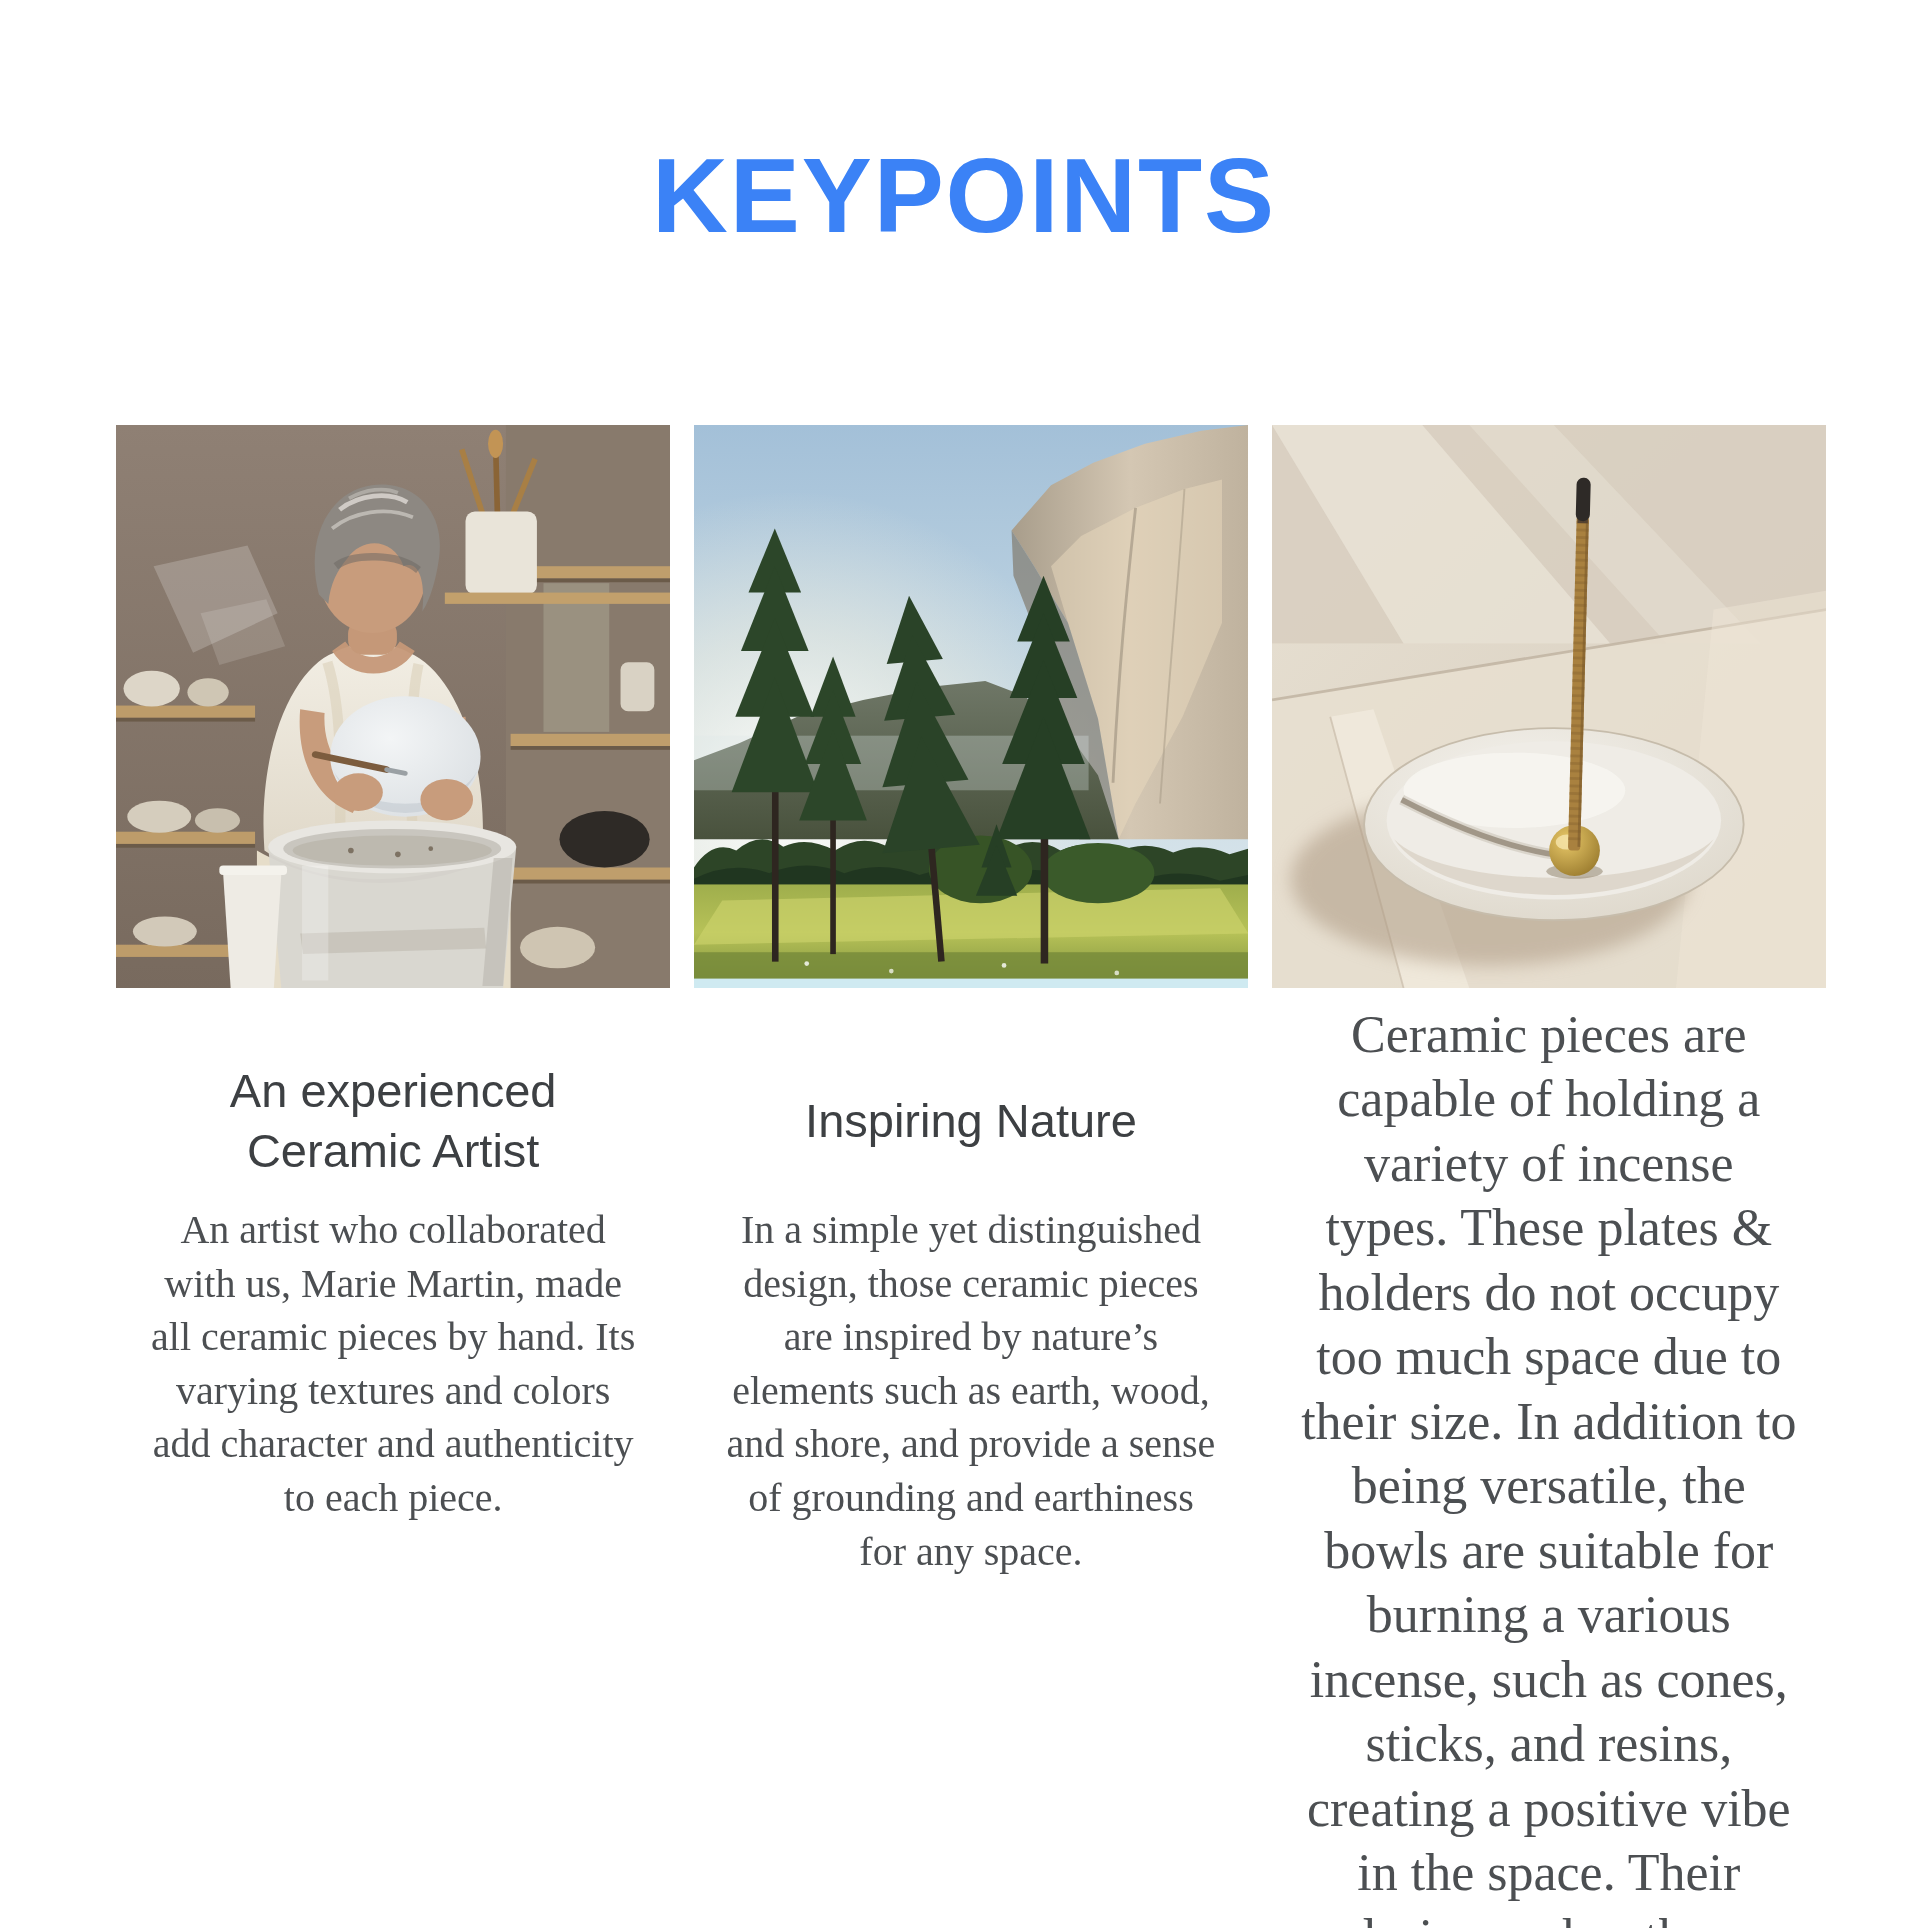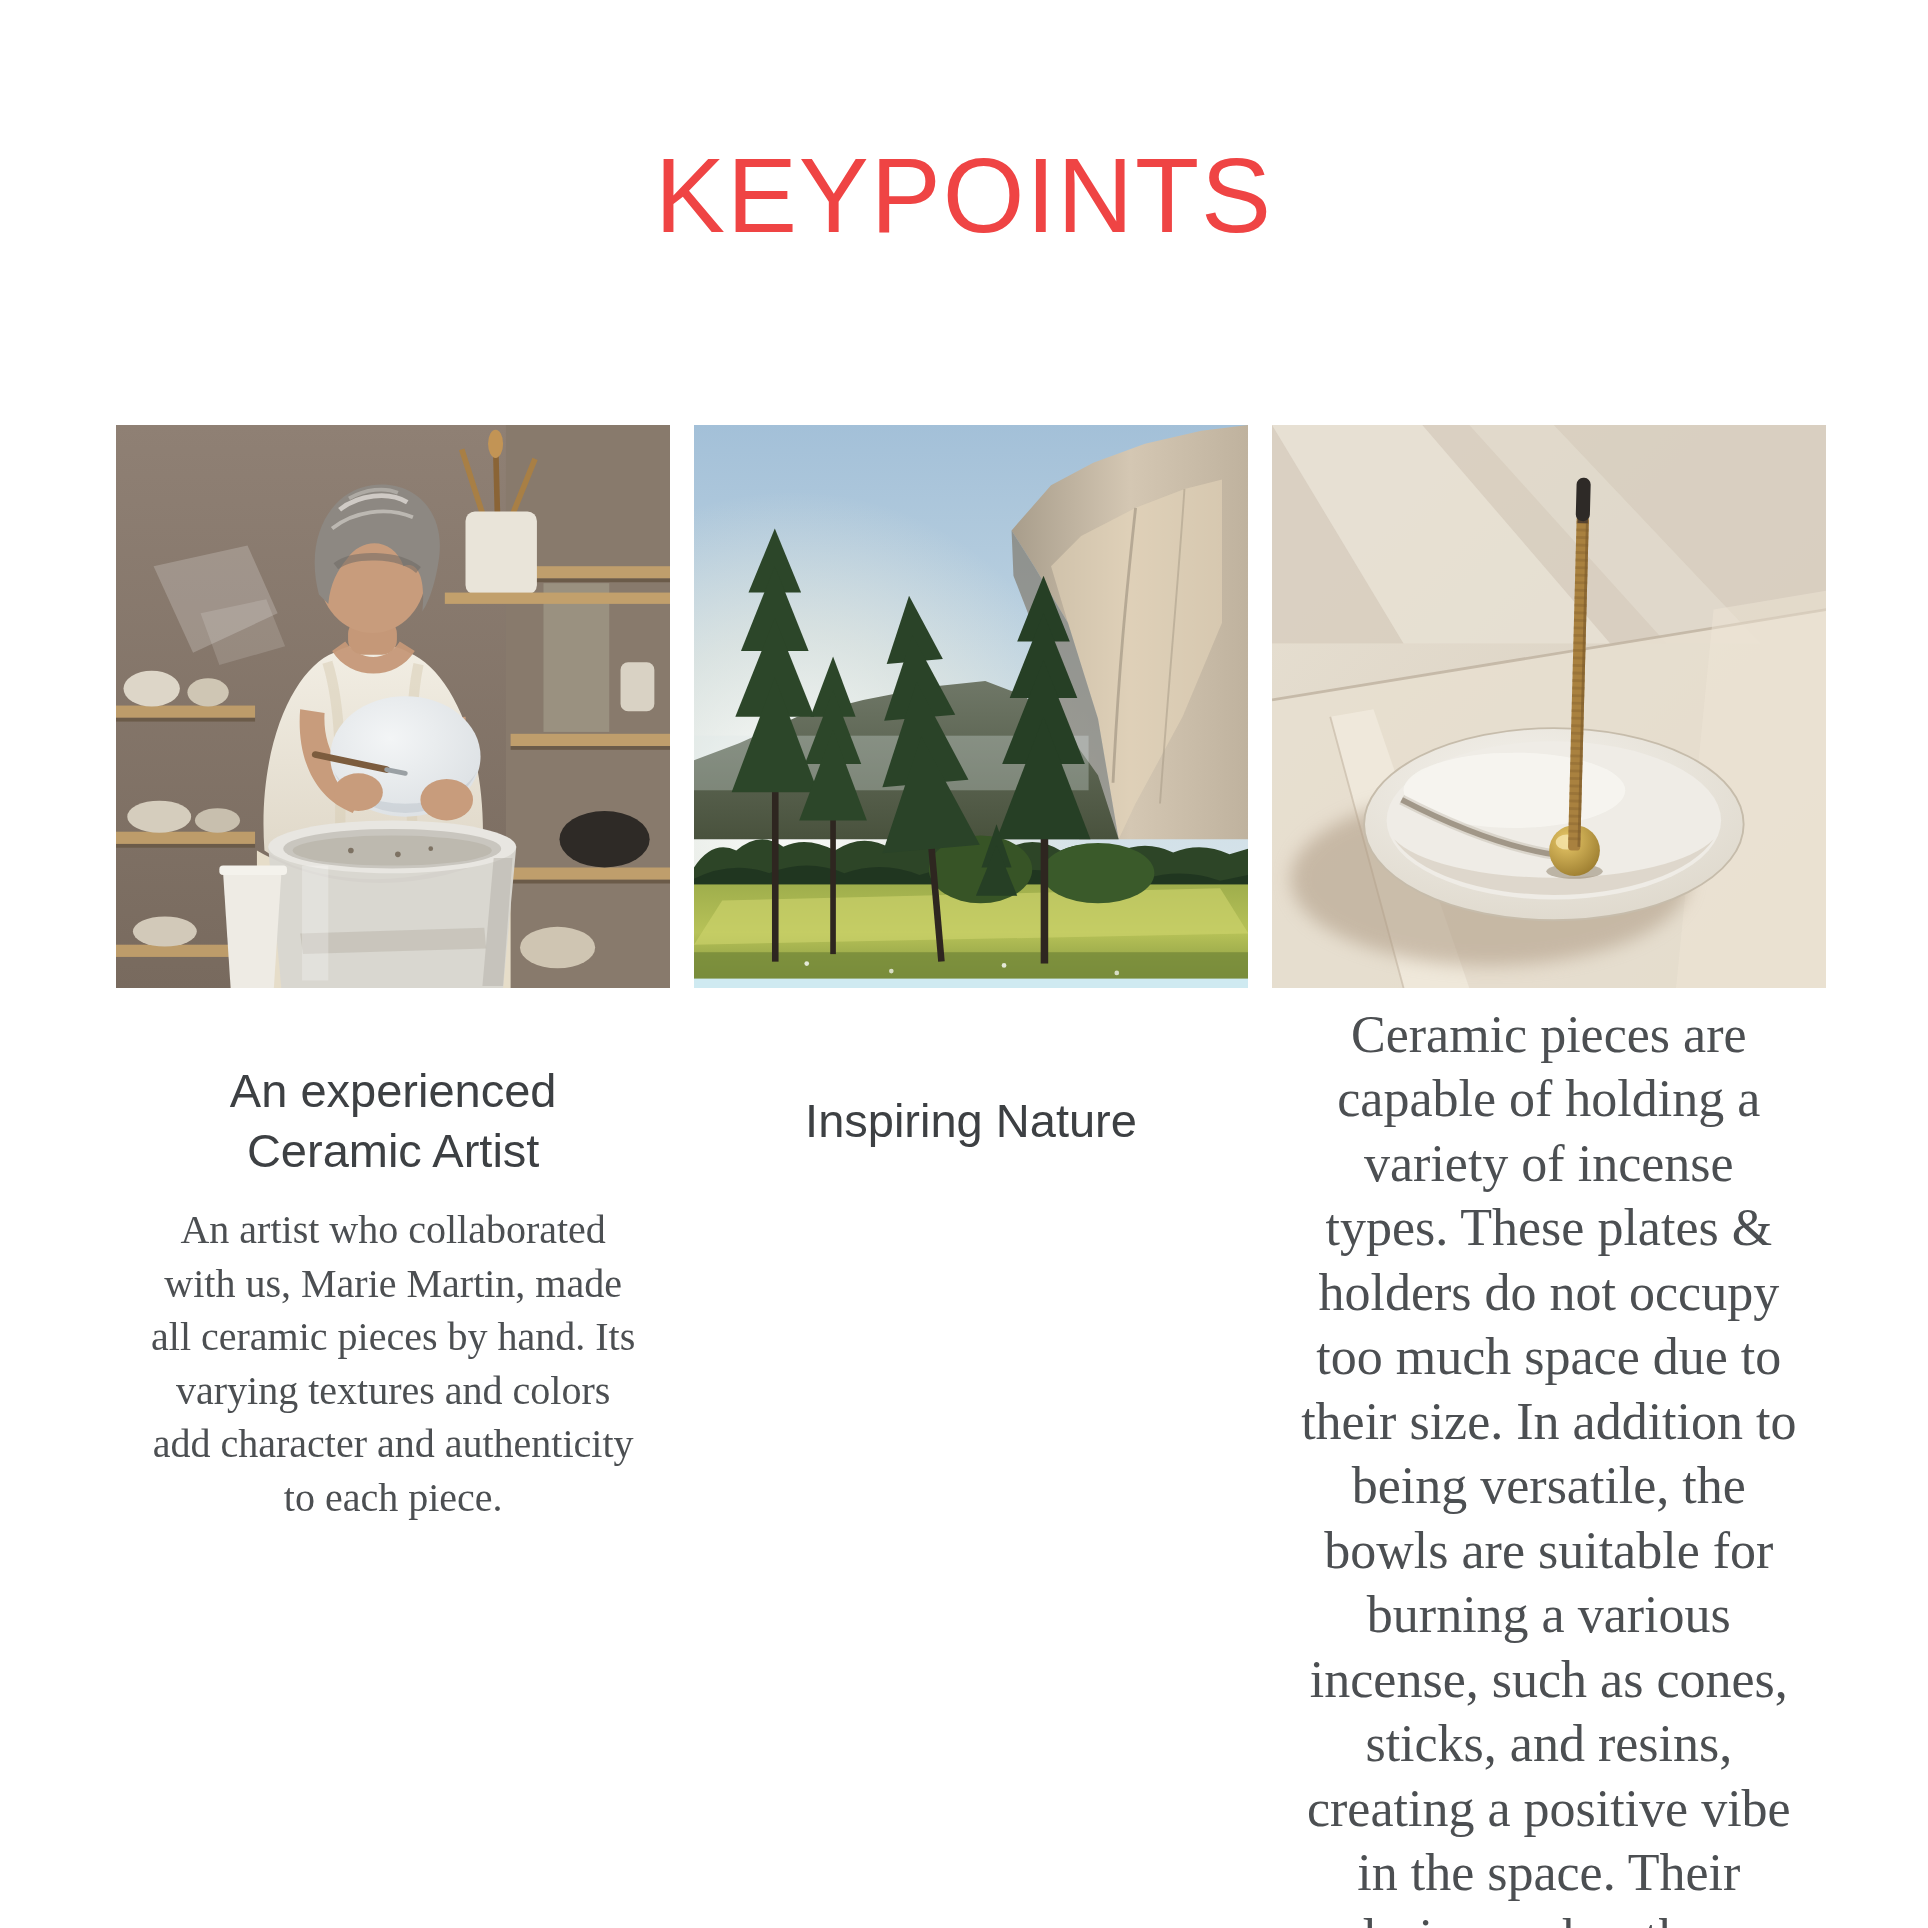--- a/index.html
+++ b/index.html
@@ -10,23 +10,23 @@
     overflow: hidden;
   }
   .page { width: 1928px; height: 1928px; position: relative; }
 
   h1.page-title {
     margin: 0;
     padding-top: 143px;
     text-align: center;
     font-size: 105px;
     line-height: 1.0;
-    font-weight: 400;
+    font-weight: 700;
     letter-spacing: 1.9px;
-    color: #ef4444;
+    color: #3b82f6;
   }
 
   .grid {
     display: flex;
     gap: 23.5px;
     margin: 177px 102px 0 116px;
   }
   .card { flex: 1 1 0; min-width: 0; }
 
   .photo {
@@ -251,20 +251,21 @@
             <polygon points="372,250 328,360 416,360"></polygon>
               <polygon points="372,310 322,440 422,440"></polygon>
             <polygon points="322,424 306,470 338,470"></polygon>
               <polygon points="322,446 300,500 344,500"></polygon>
           </g>
 
           <rect y="588" width="590" height="10" fill="#cfeaf1"></rect>
         </svg>
       </figure>
       <h2 class="card-heading">Inspiring Nature</h2>
+      <p class="card-body">In a simple yet distinguished design, those ceramic pieces are inspired by nature’s elements such as earth, wood, and shore, and provide a sense of grounding and earthiness for any space.</p>
     </article>
 
     <article class="card">
       <figure class="photo">
         <svg viewBox="0 0 590 598" preserveAspectRatio="none">
           <defs>
             <linearGradient id="bg3" x1="0" y1="0" x2="1" y2="1">
               <stop offset="0" stop-color="#e9e2d4"></stop>
                 <stop offset="1" stop-color="#d3c9ba"></stop>
             </linearGradient>

